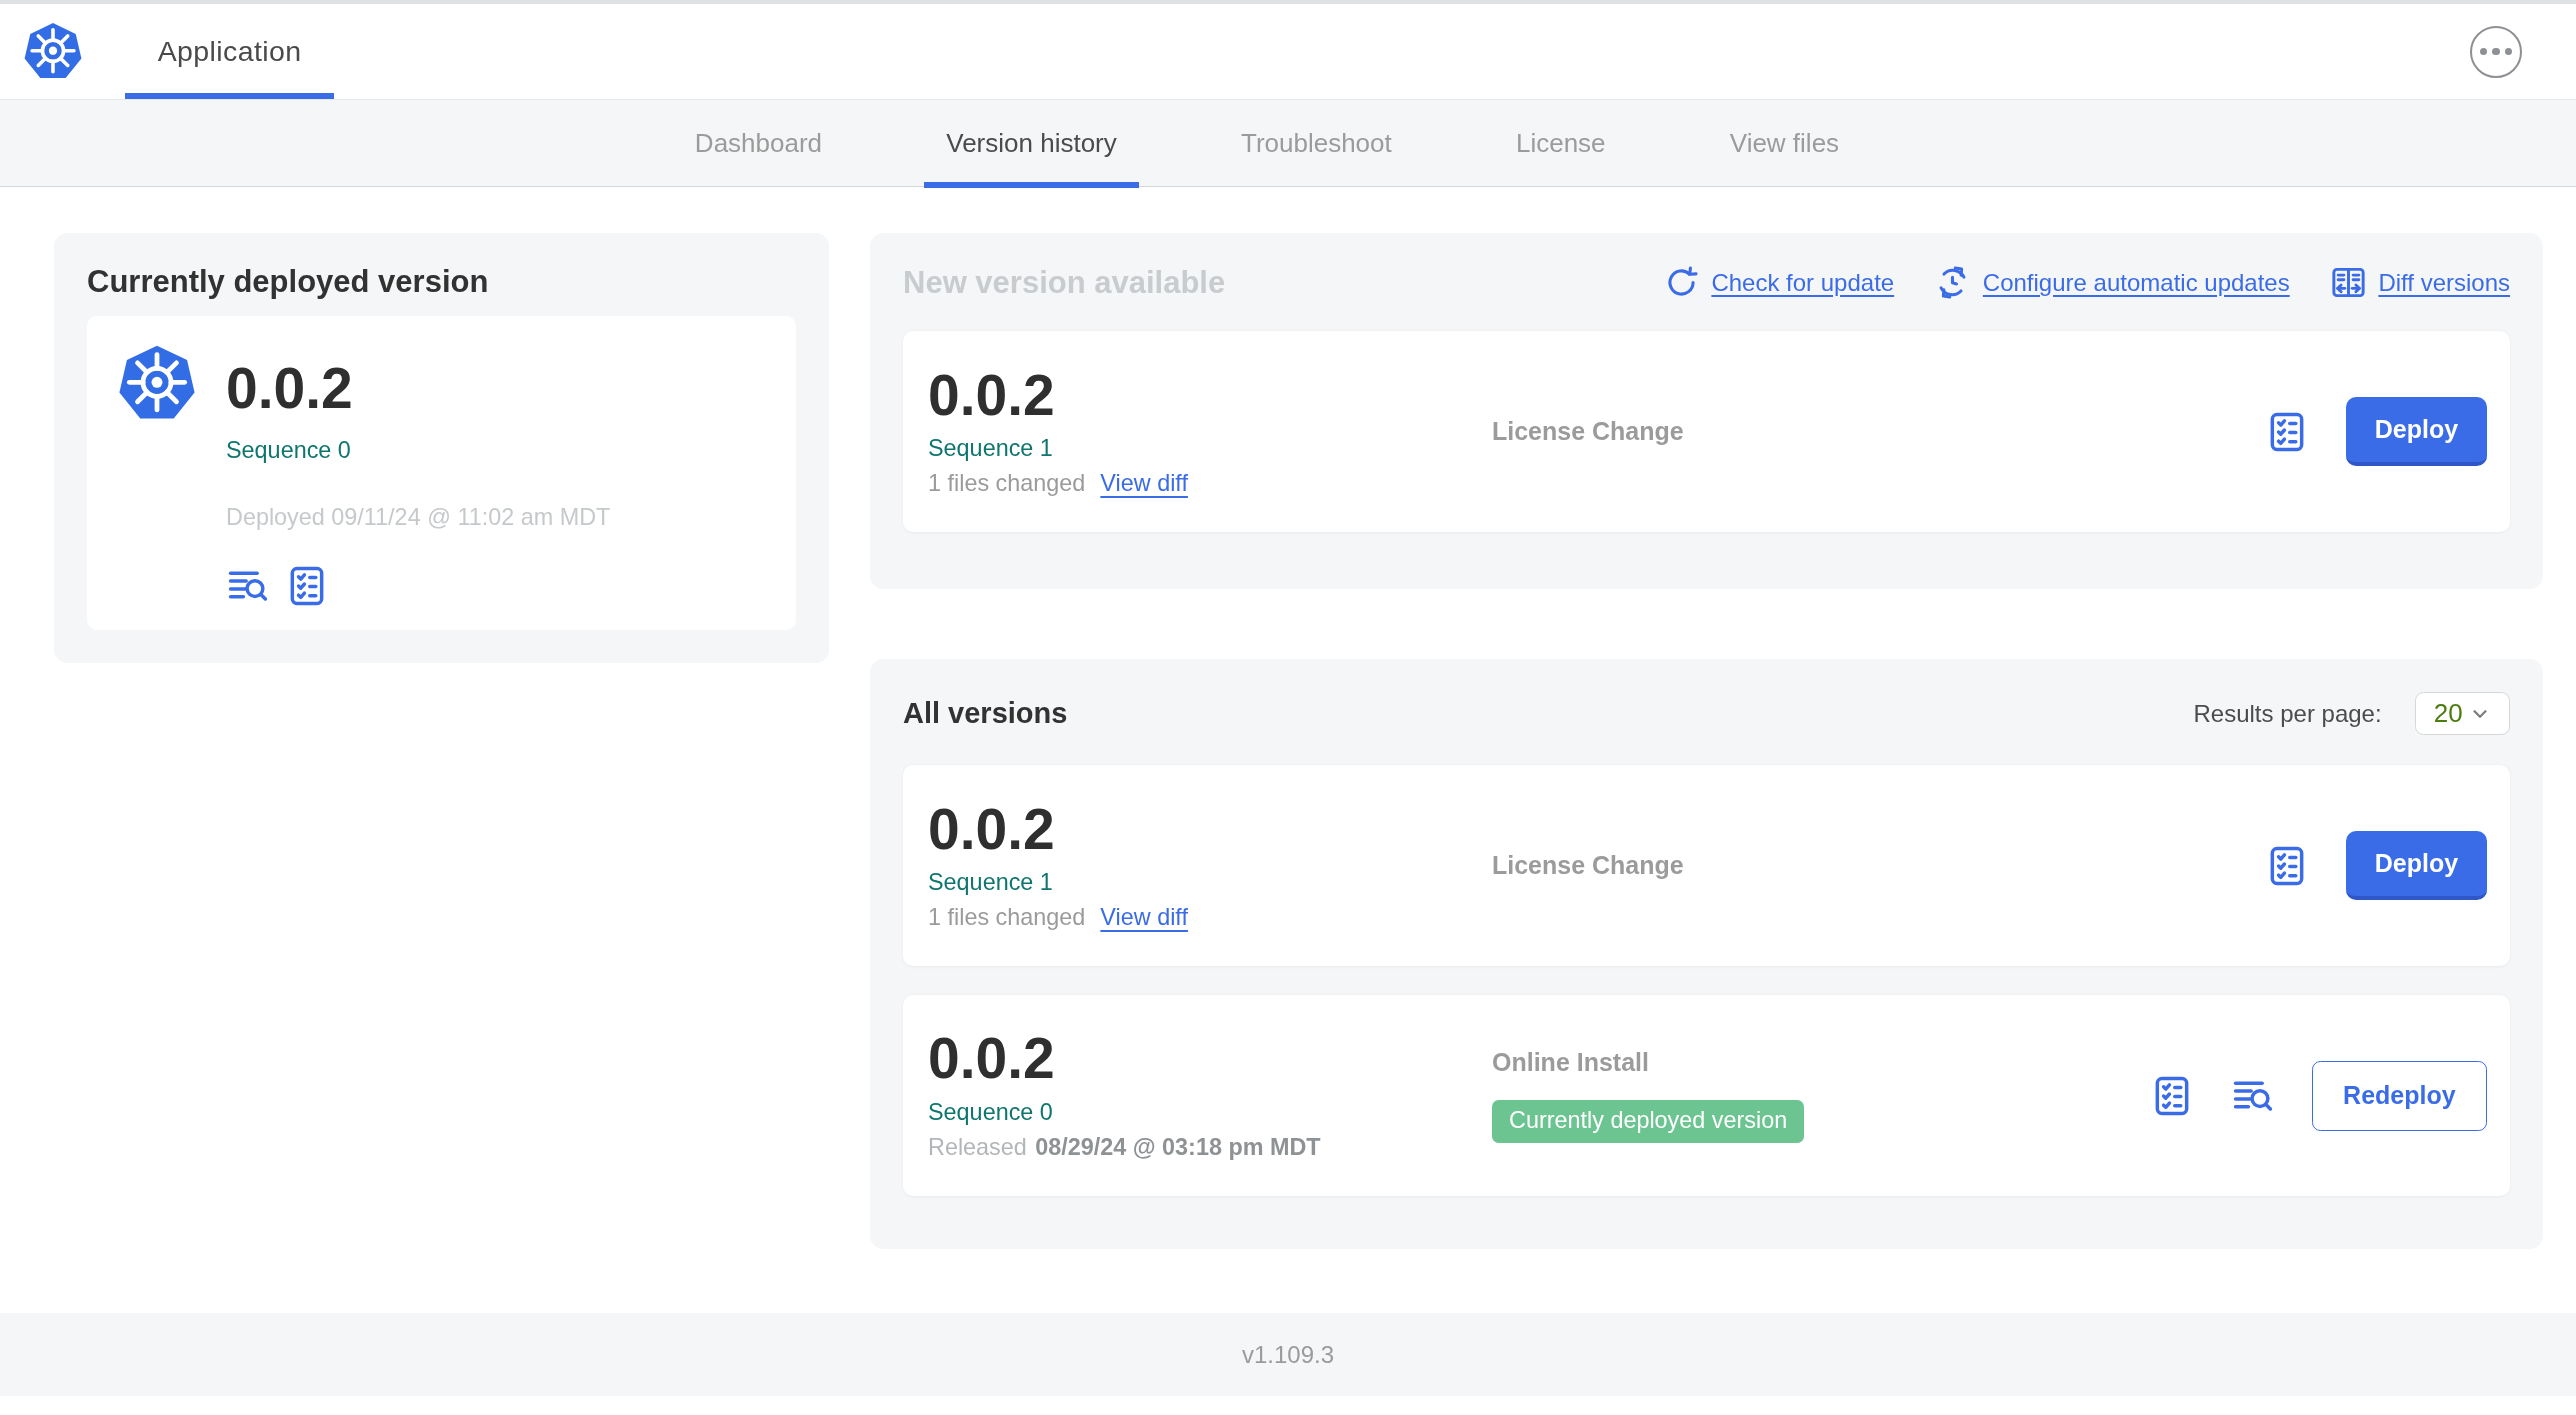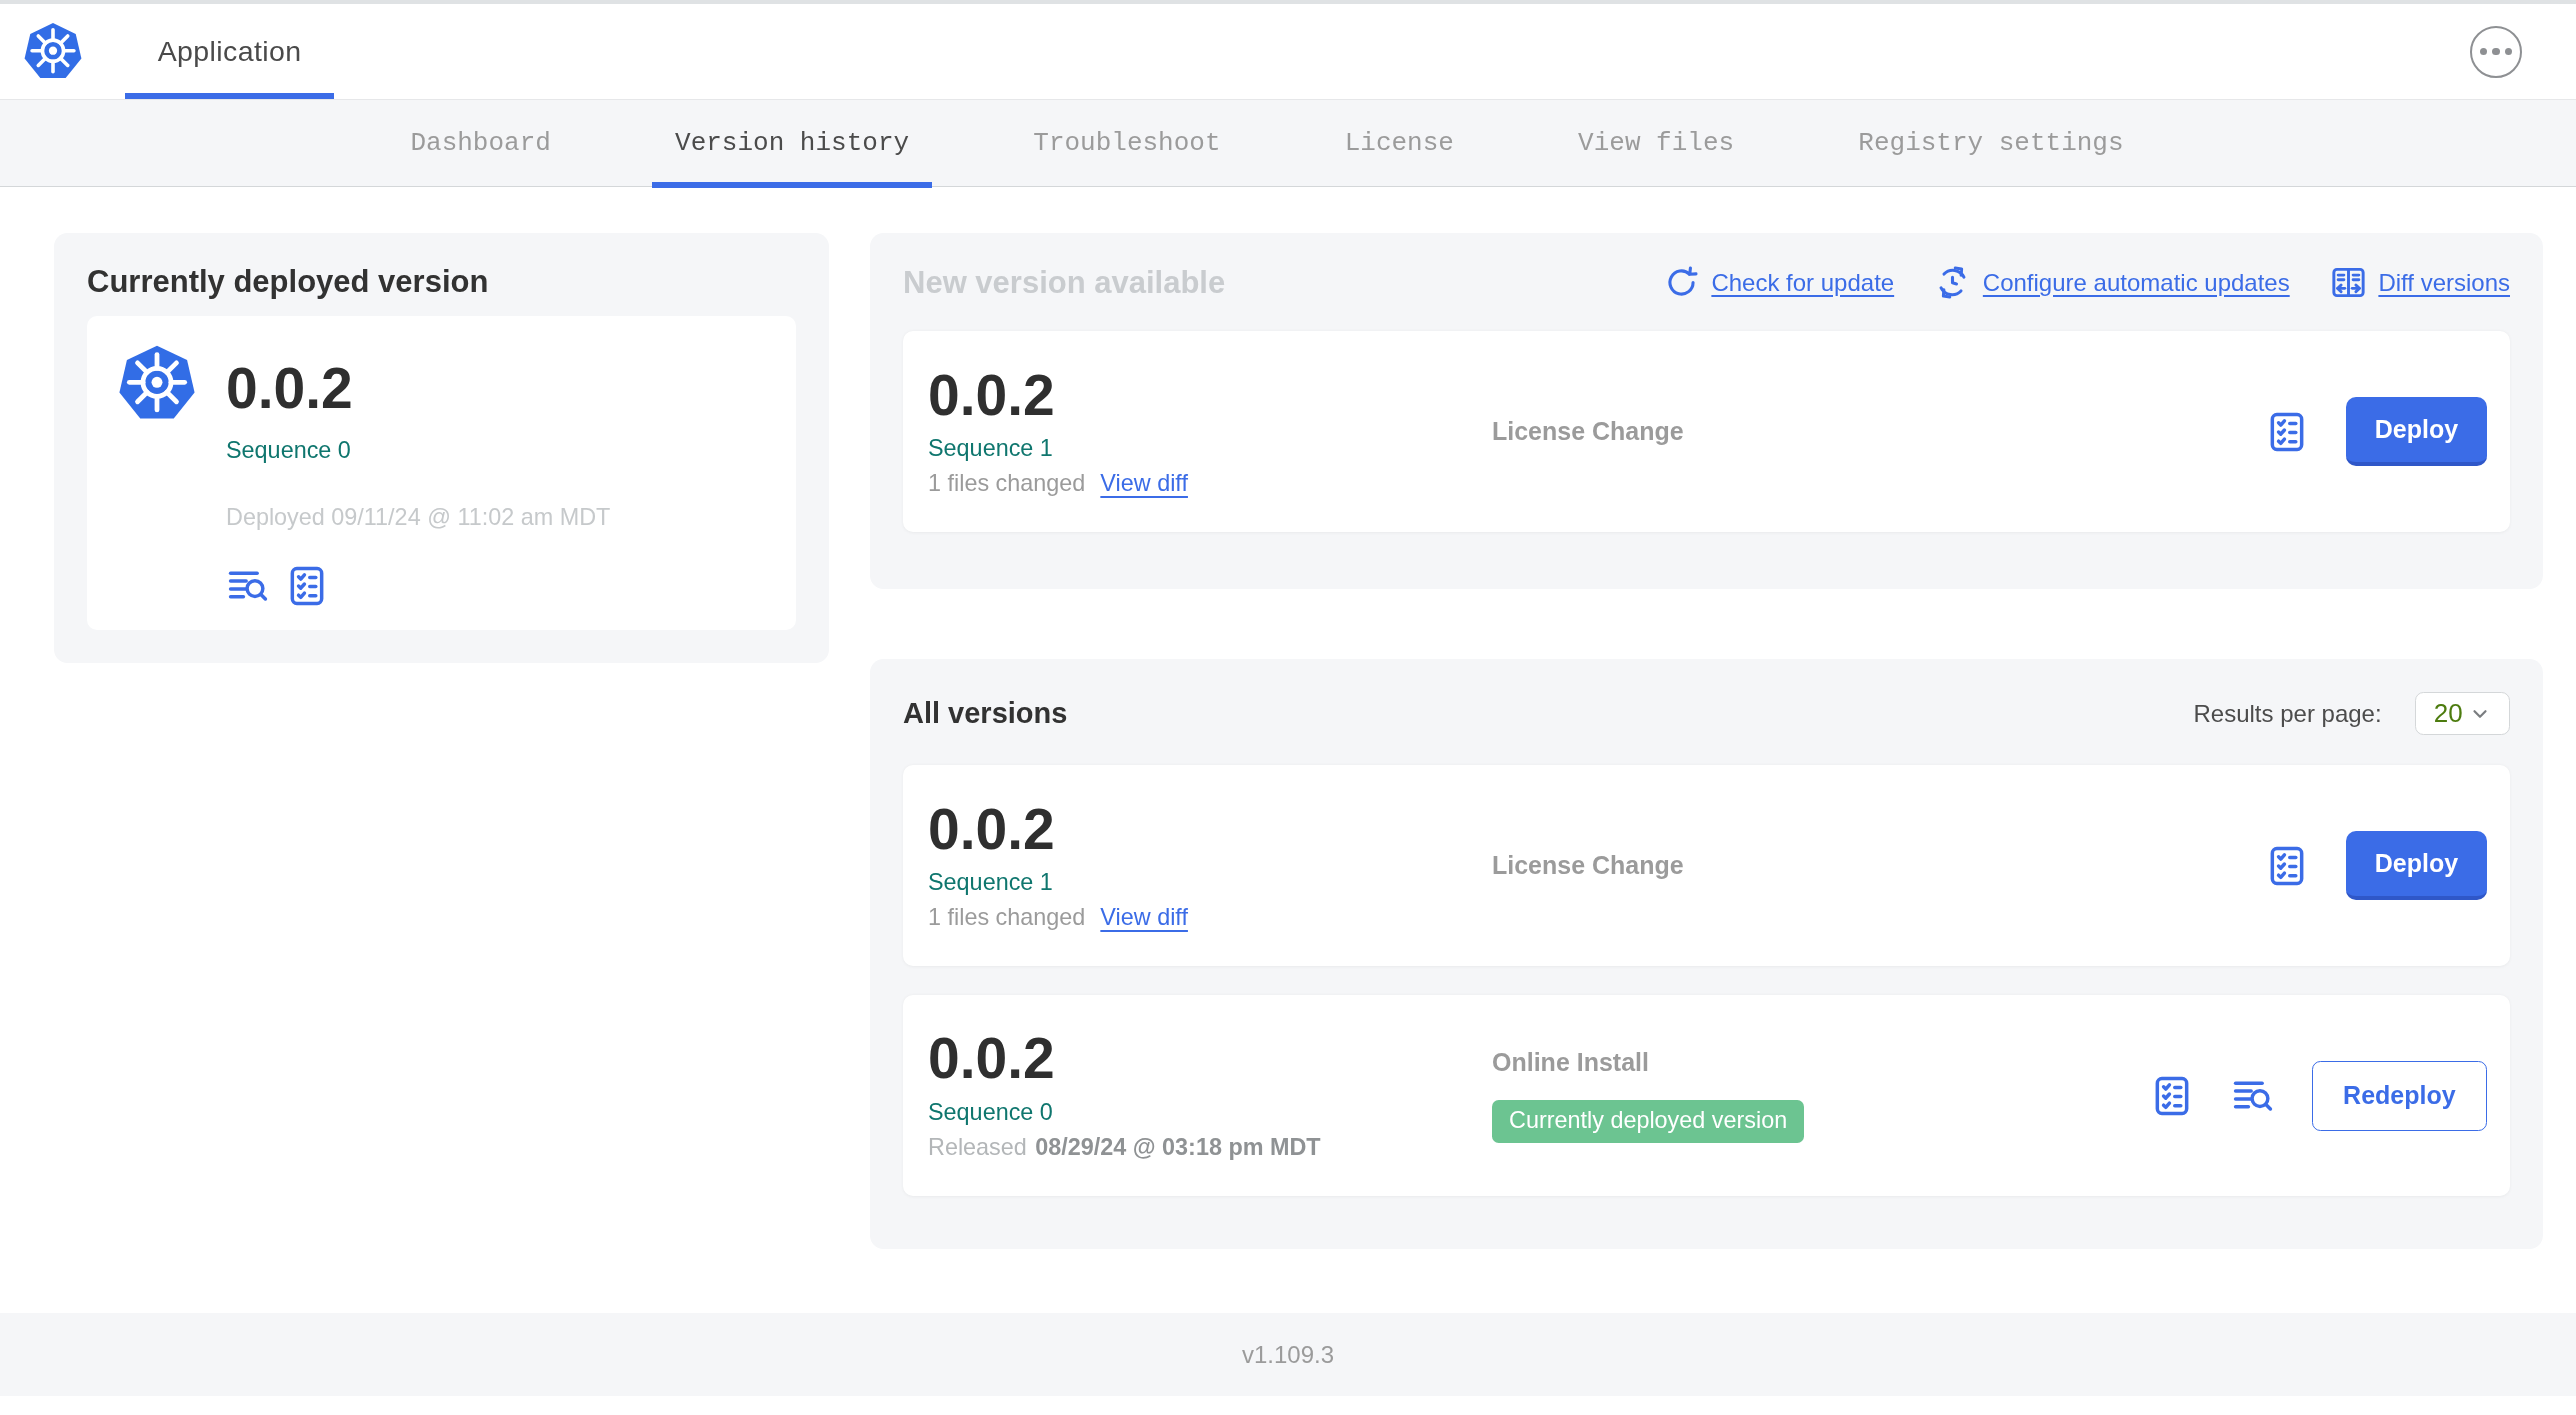--- a/index.html
+++ b/index.html
@@ -55,21 +55,20 @@
   .navbar {
     height: 88px;
     background: #f5f6f8;
     border-top: 0.8px solid #e6e7e9;
     border-bottom: 1.7px solid #d4d7d9;
     display: flex;
     justify-content: center;
     gap: 79px;
     padding-right: 42px;
     position: relative;
-    font-family: Liberation Mono, monospace;
   }
   .nav-tab {
     display: flex; align-items: center;
     padding: 0 22.6px;
     font-size: 26px;
     color: #9b9b9b;
     cursor: pointer;
     position: relative;
     white-space: nowrap;
   }
@@ -291,21 +290,20 @@
     <span class="dot"></span>
   </div>
 </div>
 
 <div class="navbar">
   <div class="nav-tab">Dashboard</div>
   <div class="nav-tab active">Version history</div>
   <div class="nav-tab">Troubleshoot</div>
   <div class="nav-tab">License</div>
   <div class="nav-tab">View files</div>
-  <div class="nav-tab">Registry settings</div>
 </div>
 
 <div class="main">
 
   <div class="panel left-panel">
     <div class="panel-title-dark">Currently deployed version</div>
     <div class="deployed-card">
       <svg class="deployed-logo" viewBox="0 0 24 24">
           <use href="#k8s-logo"></use>
         </svg>

